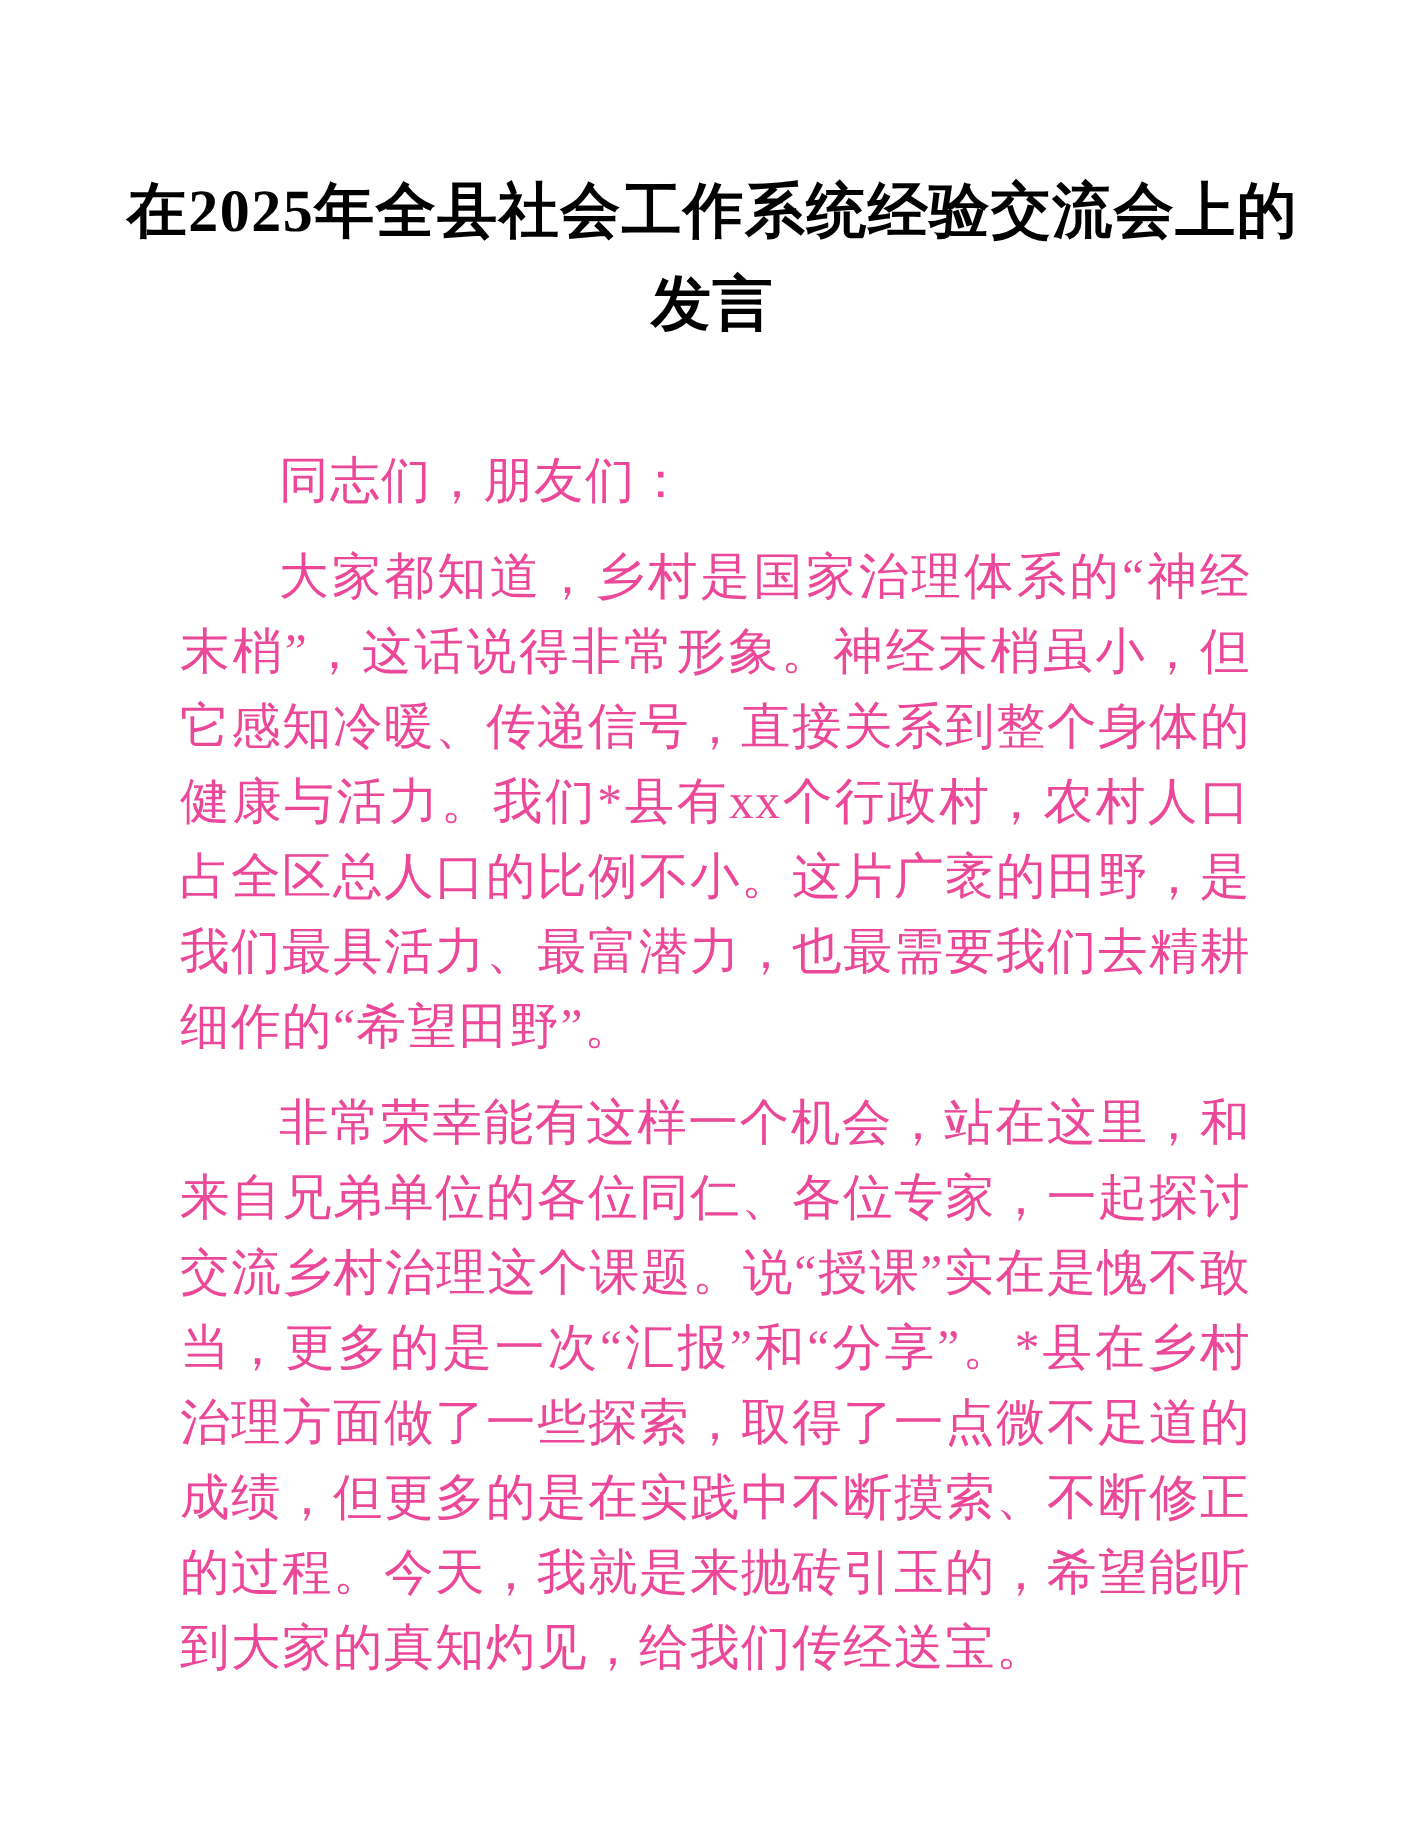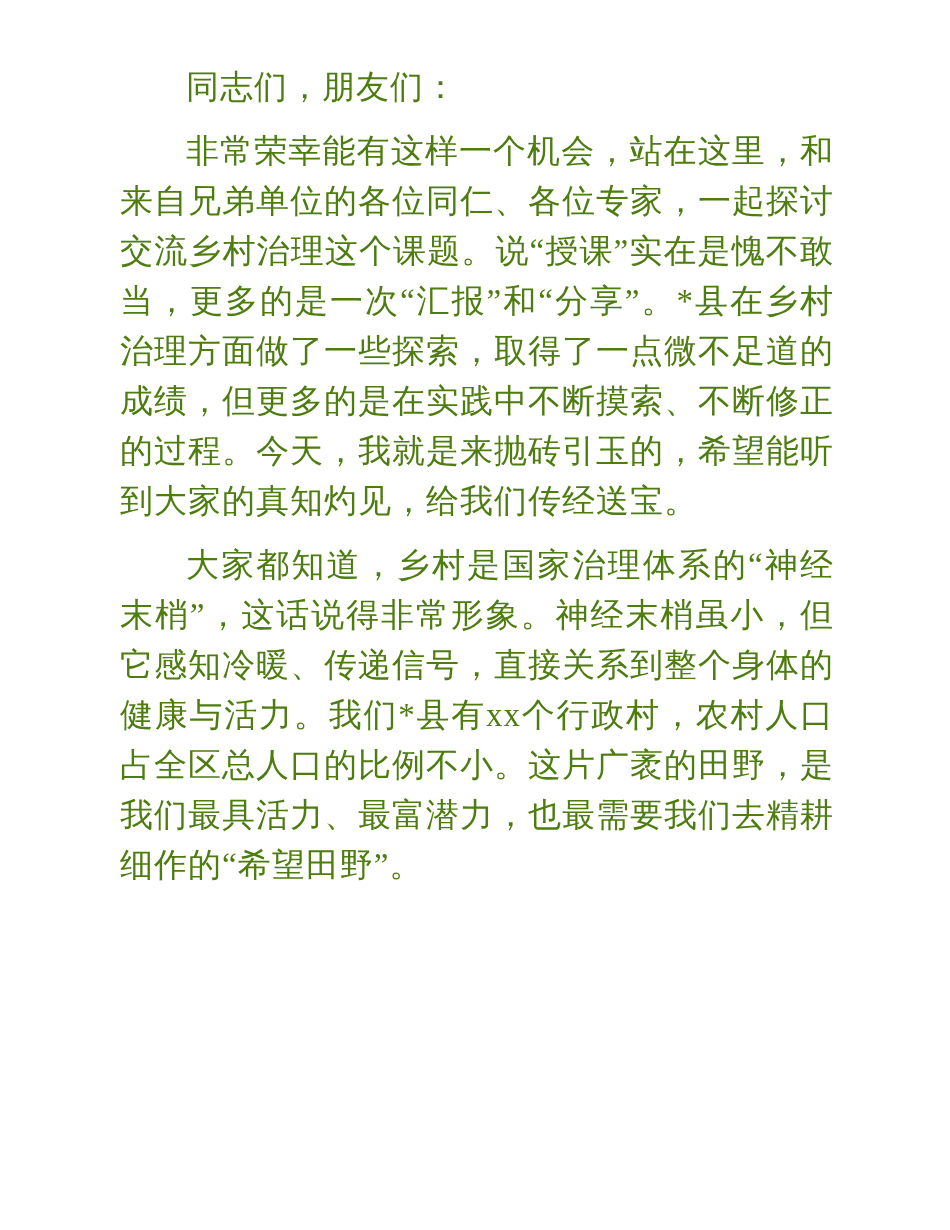--- a/index.html
+++ b/index.html
@@ -27,34 +27,38 @@
   }
   .doc-title .title-line {
     display: block;
     white-space: nowrap;
   }
   .doc-body {
     margin: 62px 116px 0 120px;
     font-family: "Liberation Serif", "DejaVu Serif", serif;
     font-size: 33px;
     line-height: 50px;
-    color: #4d7c0f;
+    color: #ec4899;
     text-align: justify;
   }
   .doc-body p {
     margin: 0 0 14px 0;
     text-indent: 2em;
     letter-spacing: 1px;
   }
 </style>
 </head>
 <body>
 
 <div class="page">
 
+  <h1 class="doc-title">
+    <span class="title-line">在2025年全县社会工作系统经验交流会上的</span>
+    <span class="title-line">发言</span>
+  </h1>
 
   <div class="doc-body">
     <p>同志们，朋友们：</p>
+    <p>大家都知道，乡村是国家治理体系的“神经末梢”，这话说得非常形象。神经末梢虽小，但它感知冷暖、传递信号，直接关系到整个身体的健康与活力。我们*县有xx个行政村，农村人口占全区总人口的比例不小。这片广袤的田野，是我们最具活力、最富潜力，也最需要我们去精耕细作的“希望田野”。</p>
     <p>非常荣幸能有这样一个机会，站在这里，和来自兄弟单位的各位同仁、各位专家，一起探讨交流乡村治理这个课题。说“授课”实在是愧不敢当，更多的是一次“汇报”和“分享”。*县在乡村治理方面做了一些探索，取得了一点微不足道的成绩，但更多的是在实践中不断摸索、不断修正的过程。今天，我就是来抛砖引玉的，希望能听到大家的真知灼见，给我们传经送宝。</p>
-    <p>大家都知道，乡村是国家治理体系的“神经末梢”，这话说得非常形象。神经末梢虽小，但它感知冷暖、传递信号，直接关系到整个身体的健康与活力。我们*县有xx个行政村，农村人口占全区总人口的比例不小。这片广袤的田野，是我们最具活力、最富潜力，也最需要我们去精耕细作的“希望田野”。</p>
   </div>
 
 </div>
 
 </body></html>

